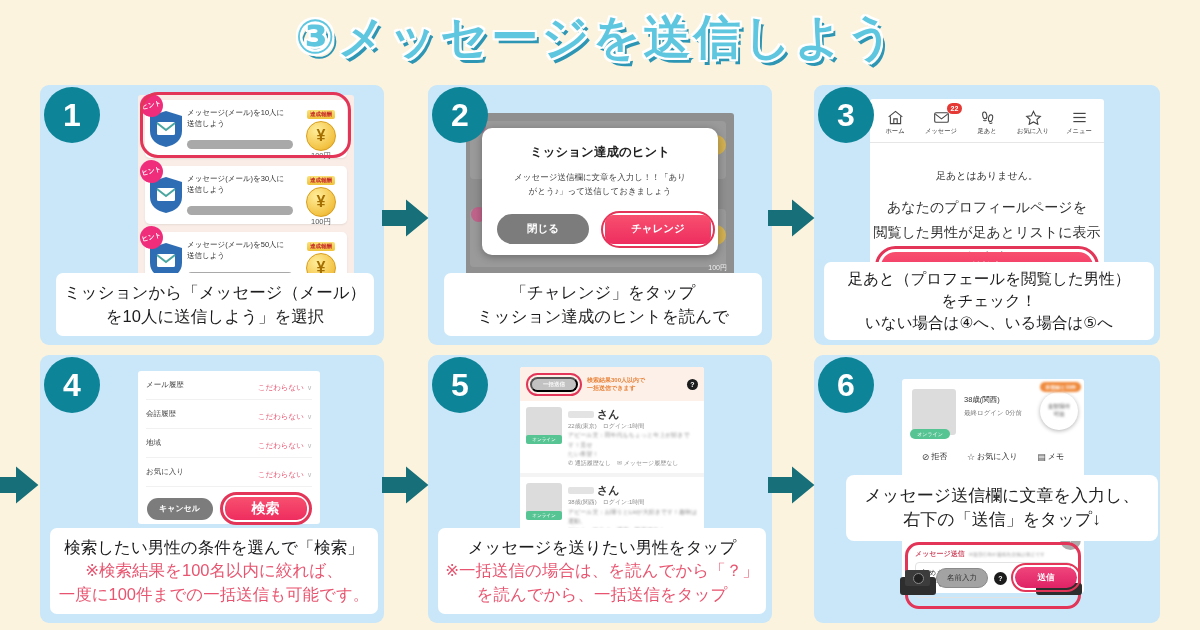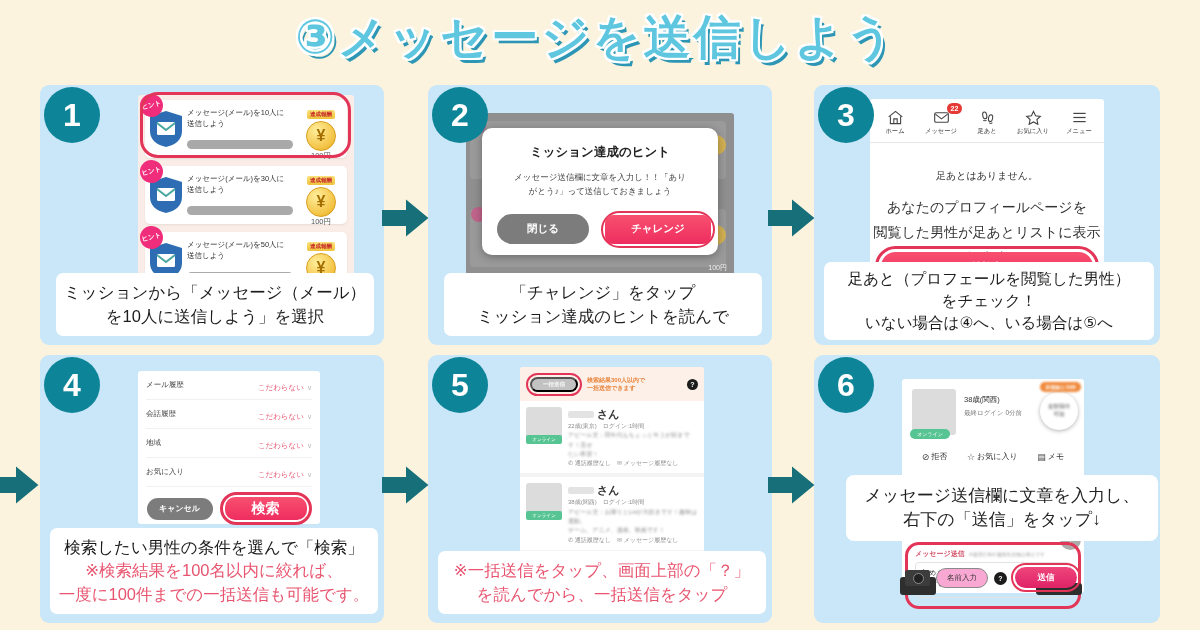--- a/index.html
+++ b/index.html
@@ -181,21 +181,21 @@
   .composelabel{ display:flex; align-items:baseline; gap:4px; padding:4px 7px 2px; }
   .clab{ font-size:7px; font-weight:700; color:#D04F66; }
   .cnote{ font-size:4.8px; color:#999; }
   .cinput{ margin:1px 7px; border:1px solid #E2E2E2; border-radius:4px; height:36px; padding:4px 6px;
     font-size:7px; color:#333; line-height:1.6; }
   .p6bottom{ position:absolute; left:3px; right:3px; bottom:3px; height:24px; display:flex; align-items:center; gap:6px; }
   .blob{ position:absolute; background:#2E2E2E; border-radius:3px; }
   .cam{ position:relative; width:25px; height:16px; background:#3C3C3C; border-radius:2px; flex:none; }
   .cam::before{ content:""; position:absolute; left:8px; top:3px; width:9px; height:9px; border-radius:50%;
     background:#222; border:1.5px solid #8A8A8A; }
-  .namebtn{ height:20px; padding:0 10px; border:1px solid #8A8A8A; border-radius:11px; background:#f9a8d4;
+  .namebtn{ height:20px; padding:0 10px; border:1px solid #8A8A8A; border-radius:11px; background:#a3a3a3;
     font-size:7.5px; color:#333; display:flex; align-items:center; }
   .sendring{ position:absolute; right:0px; bottom:-2px; border:2.5px solid #E23557; border-radius:16px; padding:2px; }
   .btn-send{ width:62px; height:21px; font-size:8.5px; border-radius:11px;
     background:linear-gradient(#EF457C,#E02366); }
 </style>
 </head>
 <body>
 
 <div class="title">③メッセージを送信しよう</div>
 
@@ -451,21 +451,22 @@
     <div class="pcard">
       <div class="pava"></div>
       <div class="pinfo">
         <div class="pname"><span class="chip"></span><span>さん</span></div>
         <div class="pmeta blur">57歳(兵庫)　ログイン:1時間</div>
 
       </div>
     </div>
   </div>
   <div class="cap" style="left:10px; right:6px;">
-    <div class="pink">※一括送信をタップ、画面上部の「？」</div>
+    <div>メッセージを送りたい男性をタップ</div>
+    <div class="pink">※一括送信の場合は、を読んでから「？」</div>
     <div class="pink">を読んでから、一括送信をタップ</div>
   </div>
 </div>
 
 <div class="panel" id="panel6">
   <div class="num">6</div>
   <div class="shot p6shot">
     <div class="p6ava">
       <div class="on">オンライン</div>
     </div>

